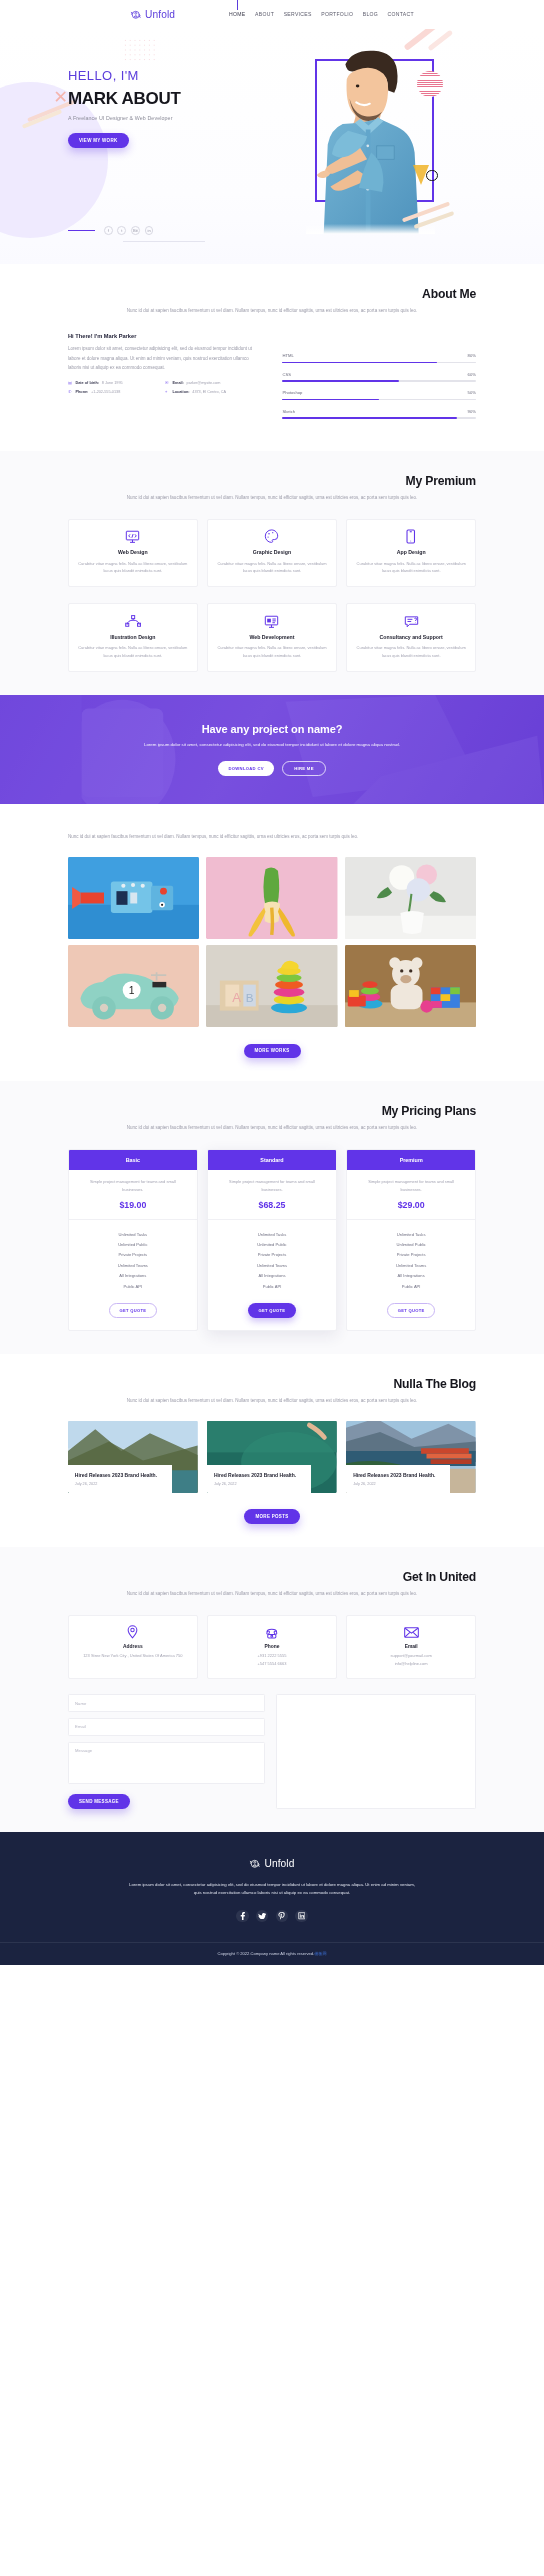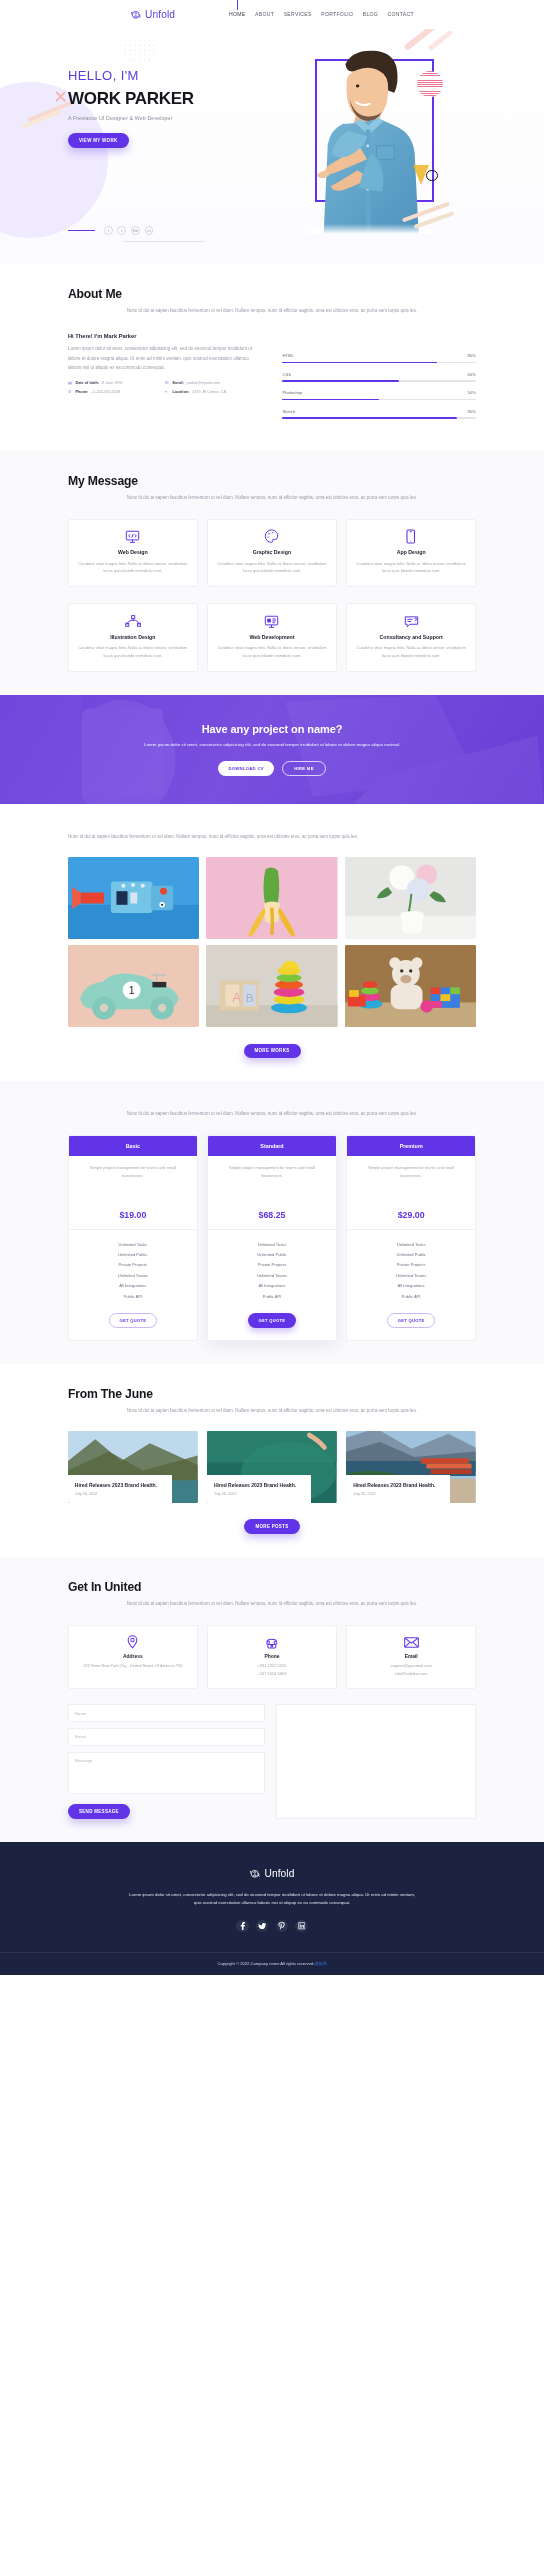--- a/index.html
+++ b/index.html
@@ -100,21 +100,21 @@
   }
   .dec-dot-grid { position:absolute; left: 82px; top: 9.5px; width: 35px; height: 24.5px;
     background-image: radial-gradient(#f3c9cf 0.7px, transparent 0.7px);
     background-size: 4.8px 4.8px; opacity:.7; }
   .hero-track { position:absolute; left: 82px; bottom: 22px; width: 82px; height: 0.7px; background:#e4e4ef; }
 
   
   .section { padding: 23px 0; }
   .section.tinted { background: #fafafc; }
   .wrap { width: 408px; margin: 0 auto; }
-  .sec-title { font-size: 12.2px; font-weight: bold; letter-spacing: -0.2px; color: #16161d; text-align: left; }
+  .sec-title { font-size: 12.2px; font-weight: bold; letter-spacing: -0.2px; color: #16161d; text-align: right; }
   .sec-sub { font-size: 4.5px; color: #9a9aa8; line-height: 1.9; text-align: center; margin-top: 6.1px; }
   .left-head .sec-title, .left-head .sec-sub { text-align: left; }
 
   
   .about-grid { display: flex; gap: 20.4px; margin-top: 17.7px; }
   .about-left { width: 194px; }
   .about-h { font-size: 5.7px; font-weight: bold; color: #24243a; }
   .about-p { font-size: 4.5px; color: #9a9aa8; line-height: 2.05; margin-top: 5.4px; }
   .about-meta { display: flex; flex-wrap: wrap; margin-top: 8.2px; }
   .meta-item { width: 50%; display: flex; align-items: center; gap: 2.7px; font-size: 3.8px; margin-bottom: 4.1px; }
@@ -156,21 +156,21 @@
   .works-grid { display: grid; grid-template-columns: repeat(3, 1fr); gap: 6.8px; margin-top: 15px; }
   .work-tile { height: 82px; border-radius: 1.4px; overflow: hidden; position: relative; }
   .center-btn { text-align: center; margin-top: 15px; }
 
   
   .price-grid { display: grid; grid-template-columns: repeat(3,1fr); gap: 9.5px; margin-top: 16.3px; }
   .price-card { background:#fff; border:0.7px solid #f0f0f4; border-radius:2px; overflow:hidden; text-align:center; }
   .price-card.featured { box-shadow: 0 4.1px 15px rgba(40,30,90,.09); }
   .price-head { background:#6134e8; color:#fff; font-size:5.4px; font-weight:bold; padding:6.8px 0; }
   .price-desc { font-size:4px; color:#a3a3b2; line-height:1.95; padding: 8.2px 11px 6.8px; }
-  .price-amt { font-size:8.8px; font-weight:bold; color:#6134e8; padding-bottom:8.8px; border-bottom:0.7px solid #f0f0f4;margin-top:24px; }
+  .price-amt { font-size:8.8px; font-weight:bold; color:#6134e8; padding-bottom:8.8px; border-bottom:0.7px solid #f0f0f4; }
   .price-feats { padding: 8.8px 0 4.1px; }
   .price-feats li { list-style:none; font-size:4.1px; color:#6f6f82; padding: 2.7px 0; }
   .price-foot { padding: 6.8px 0 12.2px; }
   .btn-outline { background:#fff; color:#6134e8; border:0.7px solid #c9b6f5; font-size:4.1px; font-weight:bold; letter-spacing:0.3px; padding:4.1px 9.5px; border-radius:13.6px; }
   .btn-solid-sm { background:#6134e8; color:#fff; font-size:4.1px; font-weight:bold; letter-spacing:0.3px; padding:4.8px 10.2px; border-radius:13.6px; box-shadow:0 3.4px 7.5px rgba(97,52,232,.3); }
 
   
   .blog-grid { display:grid; grid-template-columns: repeat(3,1fr); gap:9.5px; margin-top:15px; }
   .blog-card { position: relative; height: 72px; border-radius: 1.4px; overflow:hidden; }
   .blog-img { position:absolute; inset:0; }
@@ -244,21 +244,21 @@
     <div class="hero-inner">
       <div class="dec dec-dot-grid"></div>
       <div class="dec-cream-slash"></div>
       <div class="dec-cream-slash2"></div>
       <div class="dec dec-x">✕</div>
       <div class="dec dec-pill c"></div>
       <div class="dec dec-pill d"></div>
 
       <div class="hero-text">
         <div class="hello">HELLO, I'M</div>
-        <div class="hero-name">WORK PARKER</div>
+        <div class="hero-name">MARK ABOUT</div>
         <div class="hero-sub">A Freelance UI Designer &amp; Web Developer</div>
         <div class="hero-cta">
           <button class="btn btn-primary">VIEW MY WORK</button>
         </div>
       </div>
 
       <div class="hero-track"></div>
       <div class="hero-socials">
         <span class="rule"></span>
         <span class="soc-circle">f</span>
@@ -390,21 +390,21 @@
                 <div class="skill-fill" style="width:90%"></div>
               </div>
           </div>
         </div>
       </div>
     </div>
   </div>
 
   <div class="section tinted">
     <div class="wrap">
-      <div class="sec-title">My Message</div>
+      <div class="sec-title">My Premium</div>
       <div class="sec-sub">Nunc id dui at sapien faucibus fermentum ut vel diam. Nullam tempus, nunc id efficitur sagittis, urna est ultricies eros, ac porta sem turpis quis leo.</div>
       <div class="cards-3">
         <div class="svc-card">
           <div class="svc-icon">
             <svg width="15" height="13.6" viewBox="0 0 24 22">
                 <rect x="2" y="2" width="20" height="14" rx="1"></rect>
                 <path d="M12 16v4M8 20h8M8 7 L6 9.5 L8 12M16 7 L18 9.5 L16 12M13 6.5 L11 12.5"></path>
               </svg>
           </div>
           <div class="svc-title">Web Design</div>
@@ -602,20 +602,21 @@
         </div>
       </div>
       <div class="center-btn">
         <button class="btn btn-primary">MORE WORKS</button>
       </div>
     </div>
   </div>
 
   <div class="section tinted">
     <div class="wrap">
+      <div class="sec-title">My Pricing Plans</div>
       <div class="sec-sub">Nunc id dui at sapien faucibus fermentum ut vel diam. Nullam tempus, nunc id efficitur sagittis, urna est ultricies eros, ac porta sem turpis quis leo.</div>
       <div class="price-grid">
         <div class="price-card">
           <div class="price-head">Basic</div>
           <div class="price-desc">Simple project management for teams and small businesses.</div>
           <div class="price-amt">$19.00</div>
           <ul class="price-feats">
             <li>Unlimited Tasks</li>
             <li>Unlimited Public</li>
             <li>Private Projects</li>
@@ -658,21 +659,21 @@
           <div class="price-foot">
             <button class="btn btn-outline">GET QUOTE</button>
           </div>
         </div>
       </div>
     </div>
   </div>
 
   <div class="section">
     <div class="wrap">
-      <div class="sec-title">From The June</div>
+      <div class="sec-title">Nulla The Blog</div>
       <div class="sec-sub">Nunc id dui at sapien faucibus fermentum ut vel diam. Nullam tempus, nunc id efficitur sagittis, urna est ultricies eros, ac porta sem turpis quis leo.</div>
       <div class="blog-grid">
         <div class="blog-card">
           <svg class="blog-img" viewBox="0 0 190 106" preserveAspectRatio="none">
             <rect width="190" height="106" fill="#cfe2ef"></rect>
             <path d="M0 0 h190 v40 h-190z" fill="#bfd9ec"></path>
             <path d="M0 44 L40 12 L78 44 L120 18 L190 50 V106 H0z" fill="#6d7f63"></path>
             <path d="M0 58 L60 30 L110 58 L190 36 V106 H0z" fill="#55663f" opacity=".8"></path>
             <path d="M0 72 h190 v34 h-190z" fill="#3e7e86"></path>
             <ellipse cx="110" cy="86" rx="14" ry="3" fill="#d9e8e5"></ellipse>

